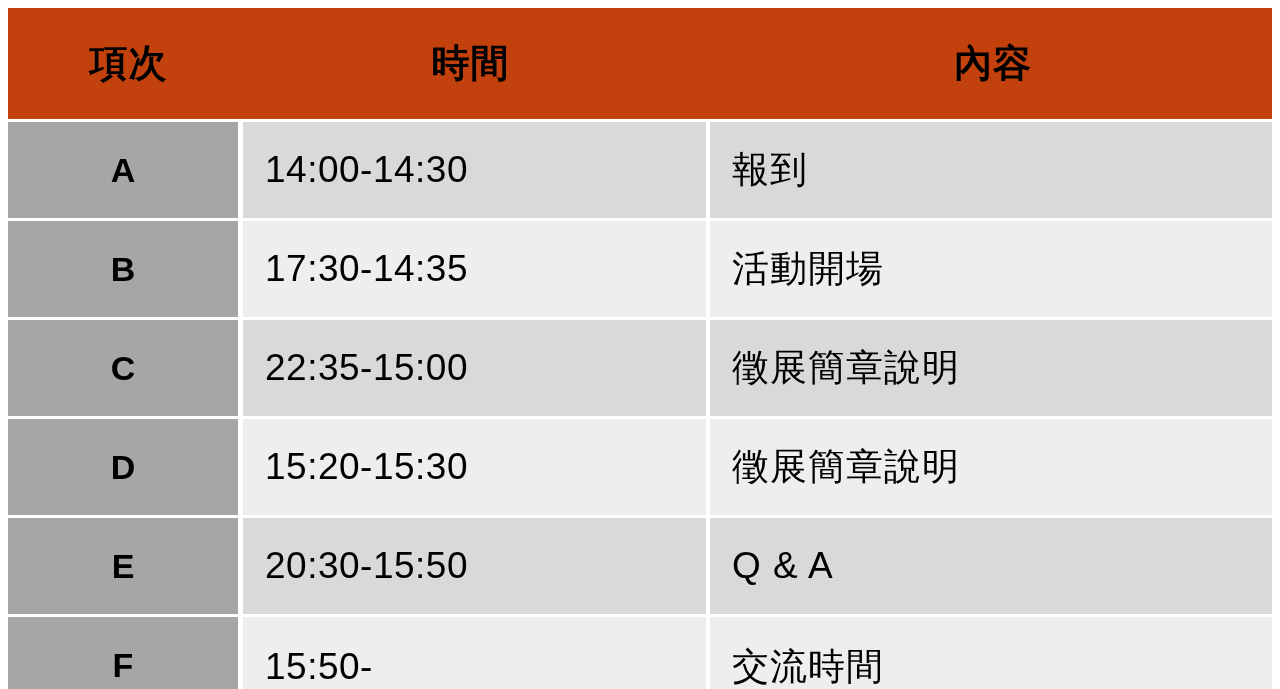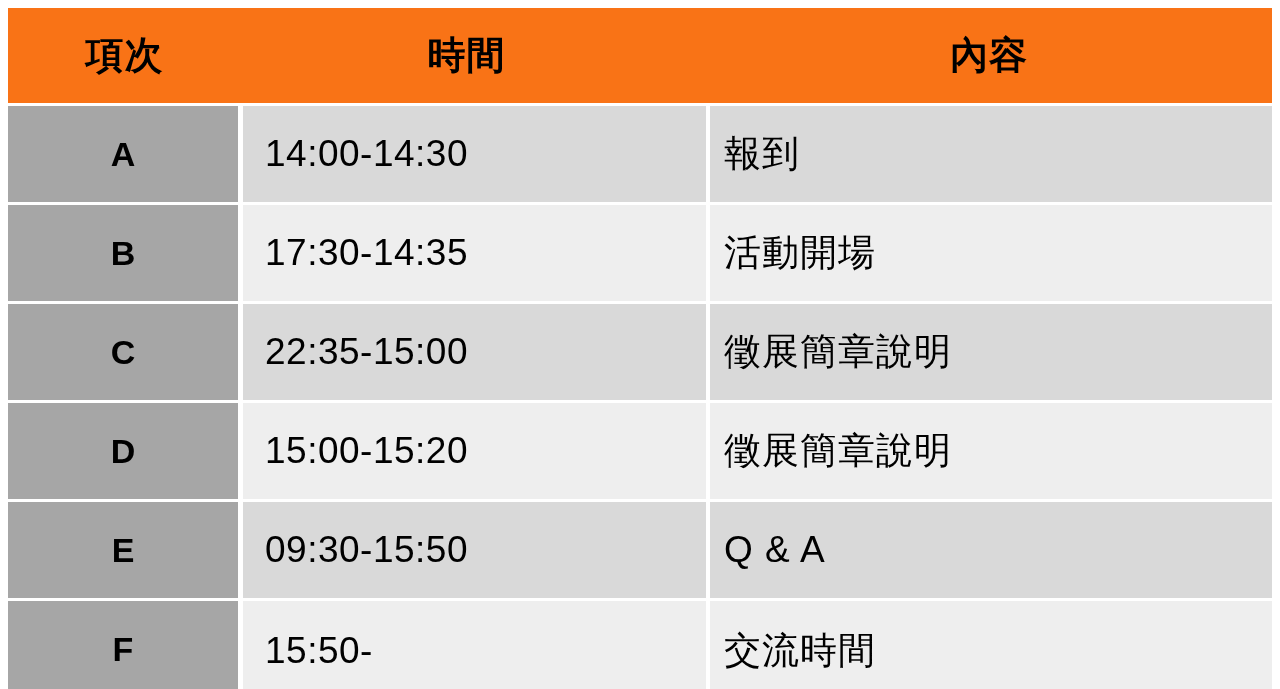--- a/index.html
+++ b/index.html
@@ -25,28 +25,28 @@
     table-layout: fixed;
   }
 
   
   col.c-index   { width: 235px; }
   col.c-time    { width: 467px; }
   col.c-content { width: 562px; }
 
   
   thead th {
-    background: #f97316;
+    background: #c2410c;
     color: #000000;
     height: 95px;
     font-size: 38px;
     font-weight: bold;
     text-align: center;
     vertical-align: middle;
-    padding: 0;
+    padding: 8px;
     border: 0;
     border-bottom: 3px solid #ffffff;
     letter-spacing: 1px;
   }
   thead th.th-index   { padding-right: 2px; }
   thead th.th-time    { padding-right: 20px; }
   thead th.th-content { padding-right: 4px; font-family: Liberation Mono, monospace; }
 
   
   tbody td {
@@ -76,21 +76,21 @@
     font-weight: 400;
     padding-left: 22px;
     border-right: 4px solid #ffffff;
     letter-spacing: 0.5px;
   }
 
   
   tbody td.cell-content {
     font-size: 37px;
     font-weight: 400;
-    padding-left: 14px;
+    padding-left: 22px;
     letter-spacing: 1px;
   }
 
   
   tbody tr.row-odd  td.cell-time,
   tbody tr.row-odd  td.cell-content  { background: #d9d9d9; }
   tbody tr.row-even td.cell-time,
   tbody tr.row-even td.cell-content  { background: #eeeeee; }
 
   
@@ -126,26 +126,26 @@
         <td class="cell-time">17:30-14:35</td>
         <td class="cell-content">活動開場</td>
       </tr>
       <tr class="row-odd">
         <td class="cell-index">C</td>
         <td class="cell-time">22:35-15:00</td>
         <td class="cell-content">徵展簡章說明</td>
       </tr>
       <tr class="row-even">
         <td class="cell-index">D</td>
-        <td class="cell-time">15:00-15:20</td>
+        <td class="cell-time">15:20-15:30</td>
         <td class="cell-content">徵展簡章說明</td>
       </tr>
       <tr class="row-odd">
         <td class="cell-index">E</td>
-        <td class="cell-time">09:30-15:50</td>
+        <td class="cell-time">20:30-15:50</td>
         <td class="cell-content">Q &amp; A</td>
       </tr>
       <tr class="row-even">
         <td class="cell-index">F</td>
         <td class="cell-time">15:50-</td>
         <td class="cell-content">交流時間</td>
       </tr>
     </tbody>
 </table>
 

